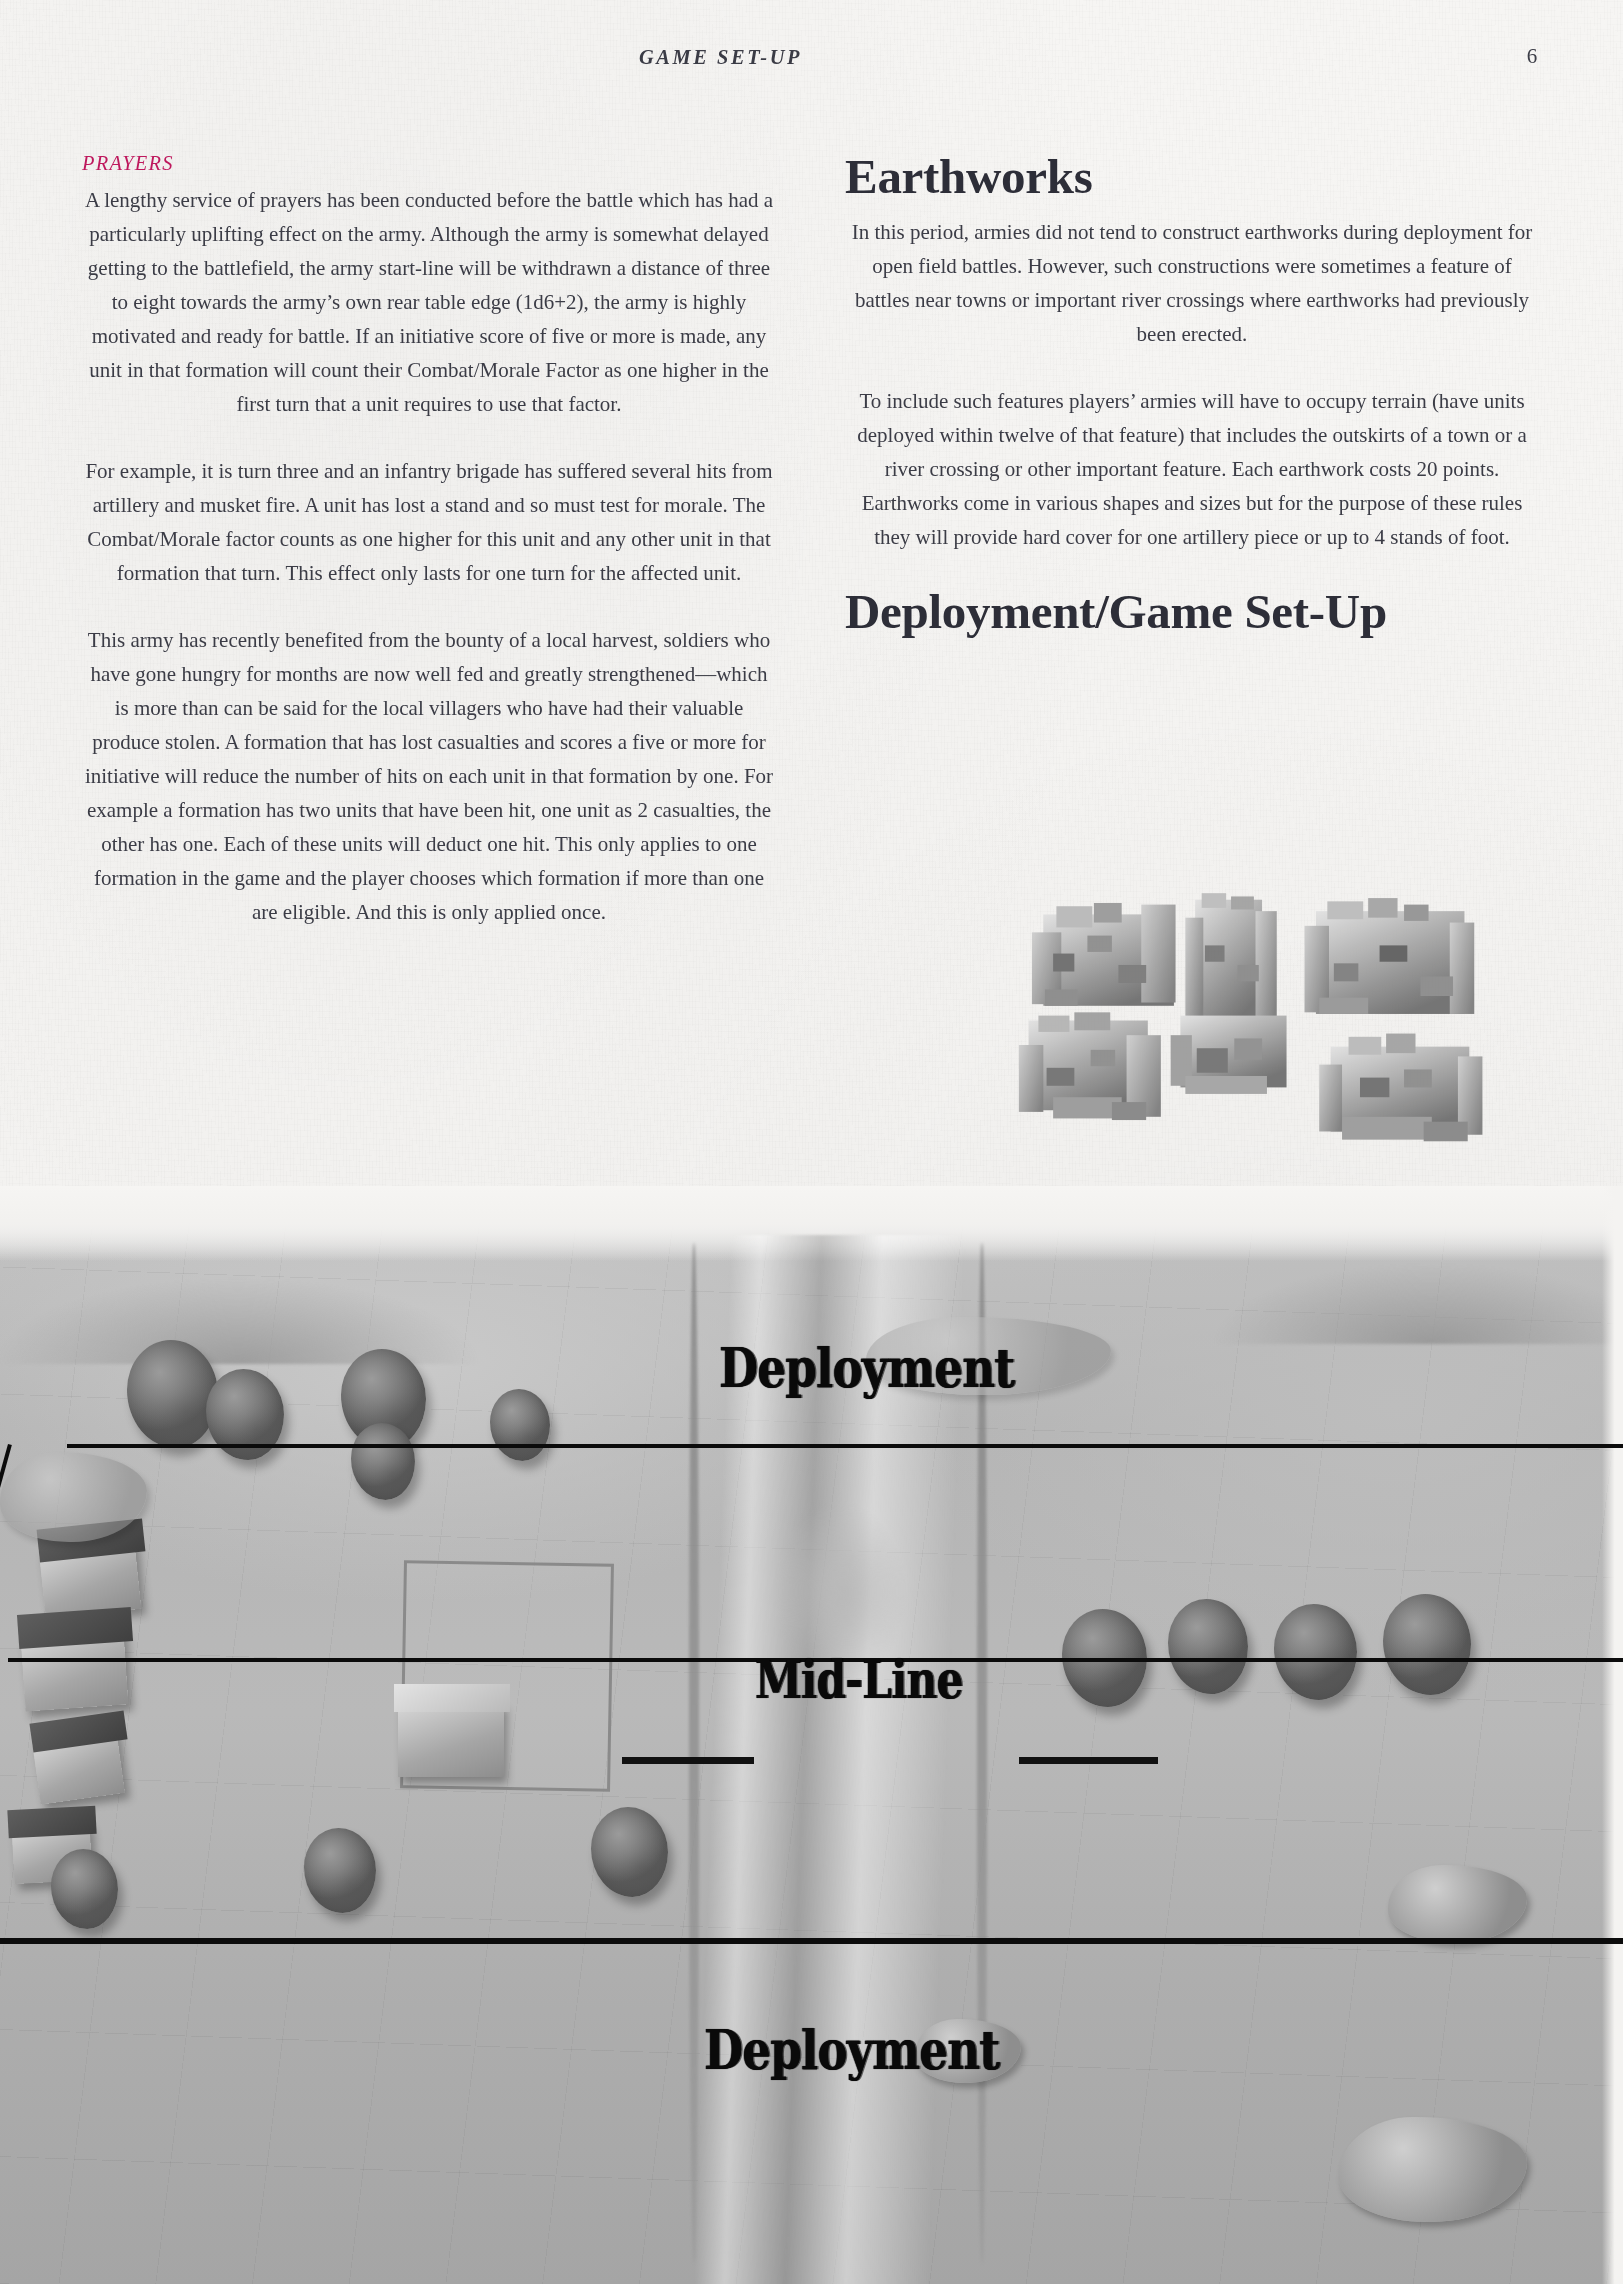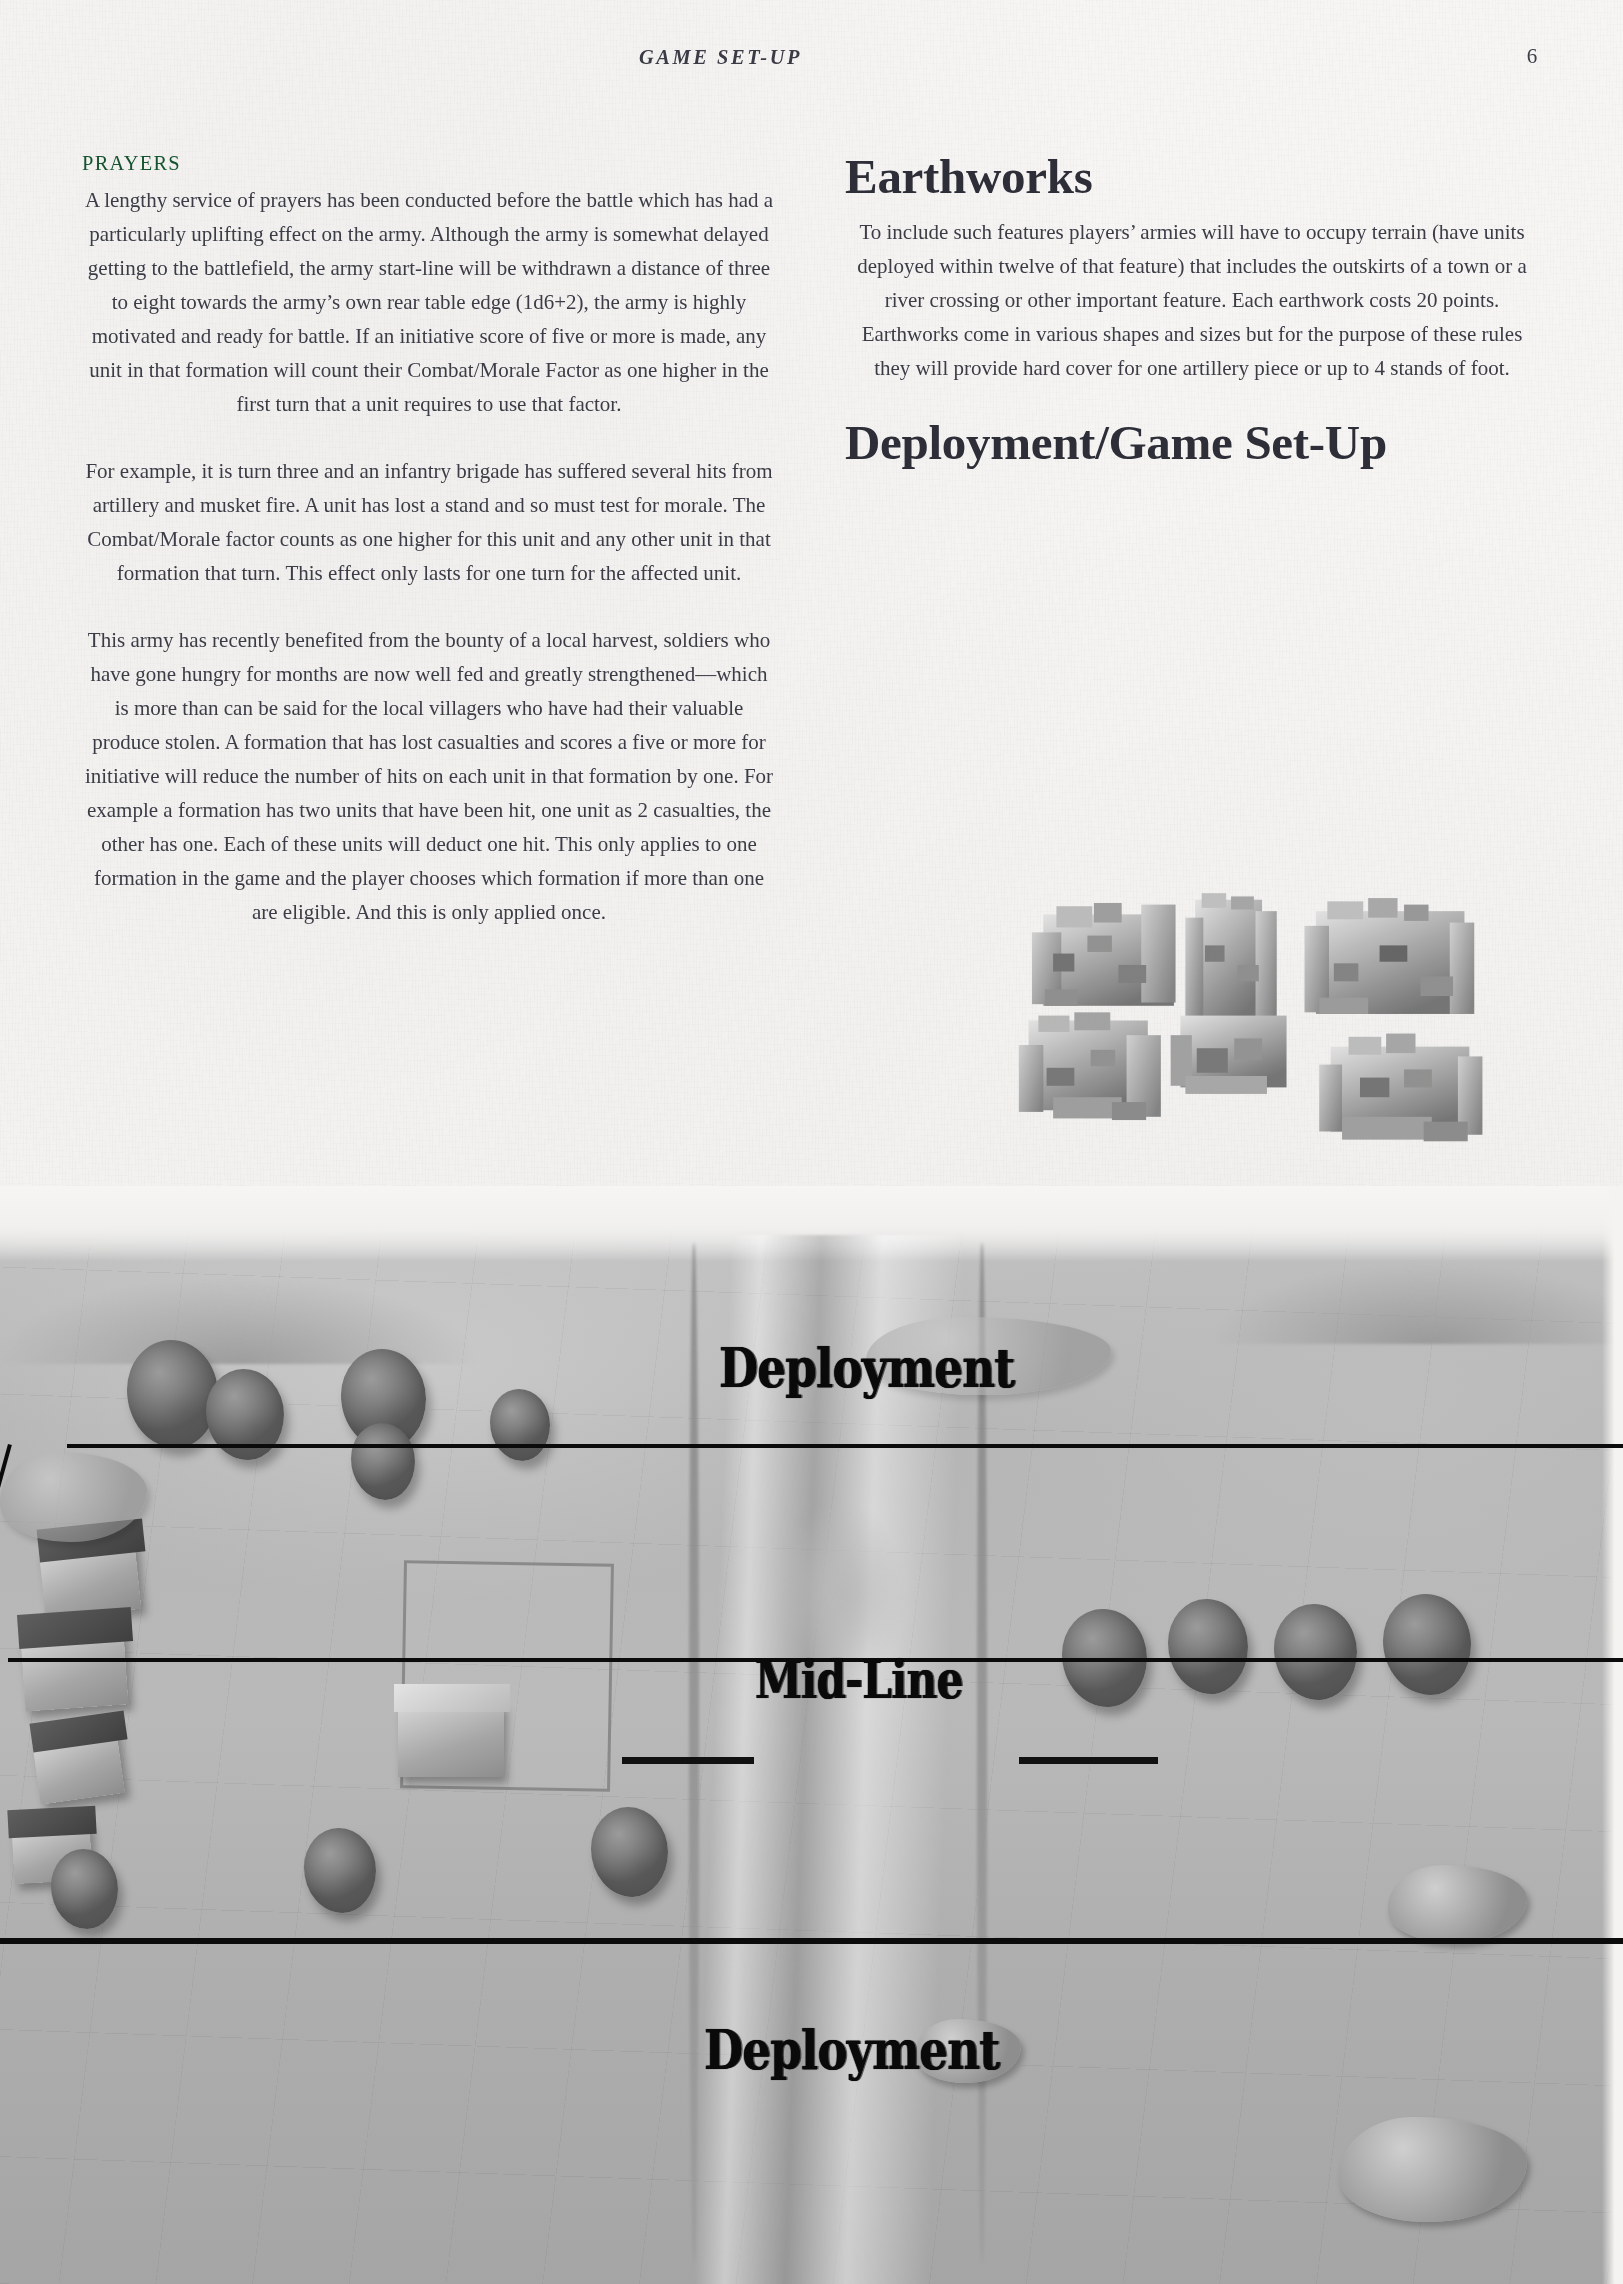--- a/index.html
+++ b/index.html
@@ -41,24 +41,25 @@
 
   
   .col{
     position:absolute;top:152px;width:694px;
   }
   .col-left{left:82px;}
   .col-right{left:845px;}
 
   .sub-head{
     font-size:20.4px;letter-spacing:1.3px;
-    color:#14532d;
+    color:#be185d;
     text-transform:uppercase;
     margin:0 0 8.2px 0;
     font-weight:400;
+    font-style:italic;
   }
   .big-head{
     font-size:49px;line-height:1.02;
     color:#2d2e38;
     font-weight:700;
     margin:0 0 13px 0;
     letter-spacing:-0.3px;
   }
   .body-p{
     font-size:21px;
@@ -206,20 +207,21 @@
   <div class="col col-left">
     <h3 class="sub-head">PRAYERS</h3>
     <p class="body-p">A lengthy service of prayers has been conducted before the battle which has had a particularly uplifting effect on the army. Although the army is somewhat delayed getting to the battlefield, the army start-line will be withdrawn a distance of three to eight towards the army’s own rear table edge (1d6+2), the army is highly motivated and ready for battle. If an initiative score of five or more is made, any unit in that formation will count their Combat/Morale Factor as one higher in the first turn that a unit requires to use that factor.</p>
     <p class="body-p">For example, it is turn three and an infantry brigade has suffered several hits from artillery and musket fire. A unit has lost a stand and so must test for morale. The Combat/Morale factor counts as one higher for this unit and any other unit in that formation that turn. This effect only lasts for one turn for the affected unit.</p>
 
     <p class="body-p">This army has recently benefited from the bounty of a local harvest, soldiers who have gone hungry for months are now well fed and greatly strengthened—which is more than can be said for the local villagers who have had their valuable produce stolen. A formation that has lost casualties and scores a five or more for initiative will reduce the number of hits on each unit in that formation by one. For example a formation has two units that have been hit, one unit as 2 casualties, the other has one. Each of these units will deduct one hit. This only applies to one formation in the game and the player chooses which formation if more than one are eligible. And this is only applied once.</p>
   </div>
 
   <div class="col col-right">
     <h2 class="big-head">Earthworks</h2>
+    <p class="body-p">In this period, armies did not tend to construct earthworks during deployment for open field battles. However, such constructions were sometimes a feature of battles near towns or important river crossings where earthworks had previously been erected.</p>
     <p class="body-p">To include such features players’ armies will have to occupy terrain (have units deployed within twelve of that feature) that includes the outskirts of a town or a river crossing or other important feature. Each earthwork costs 20 points. Earthworks come in various shapes and sizes but for the purpose of these rules they will provide hard cover for one artillery piece or up to 4 stands of foot.</p>
 
     <h2 class="big-head">Deployment/Game Set-Up</h2>
   </div>
 
   <div class="earthworks">
     <svg width="506" height="282" viewBox="0 0 620 345">
       <defs>
         <linearGradient id="st" x1="0" y1="0" x2="0.6" y2="1">
           <stop offset="0" stop-color="#e2e2e2"></stop>

